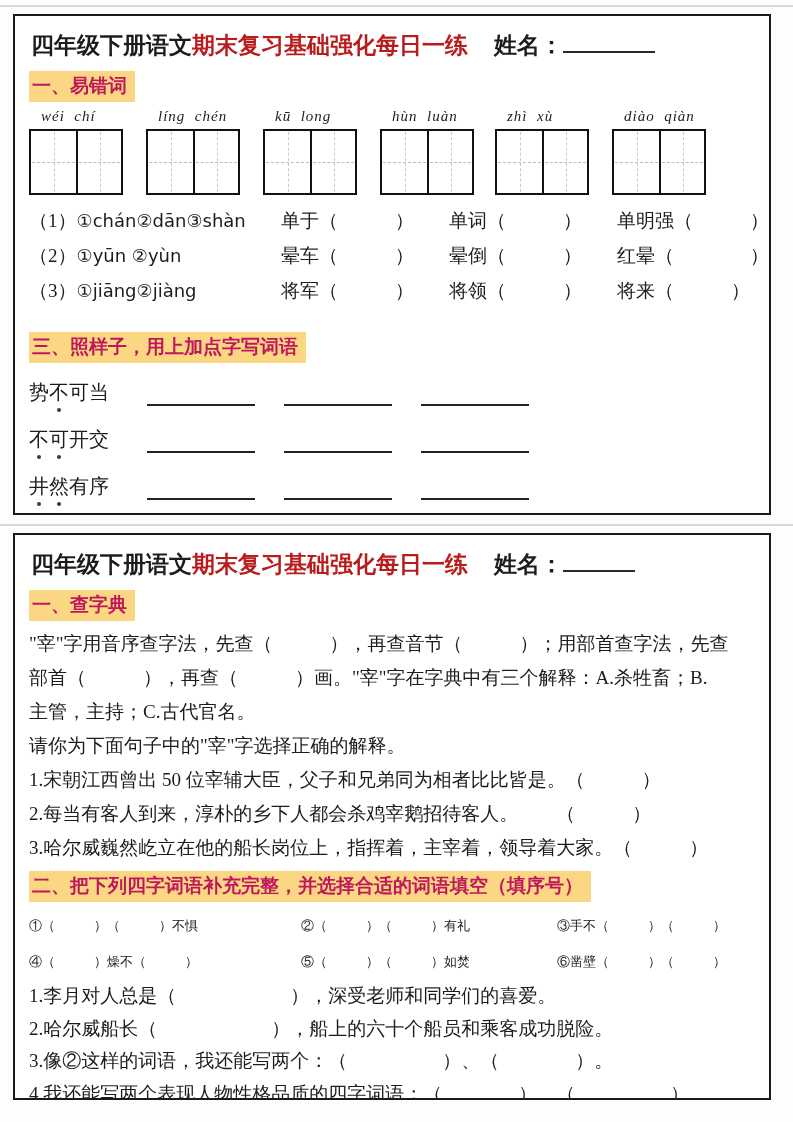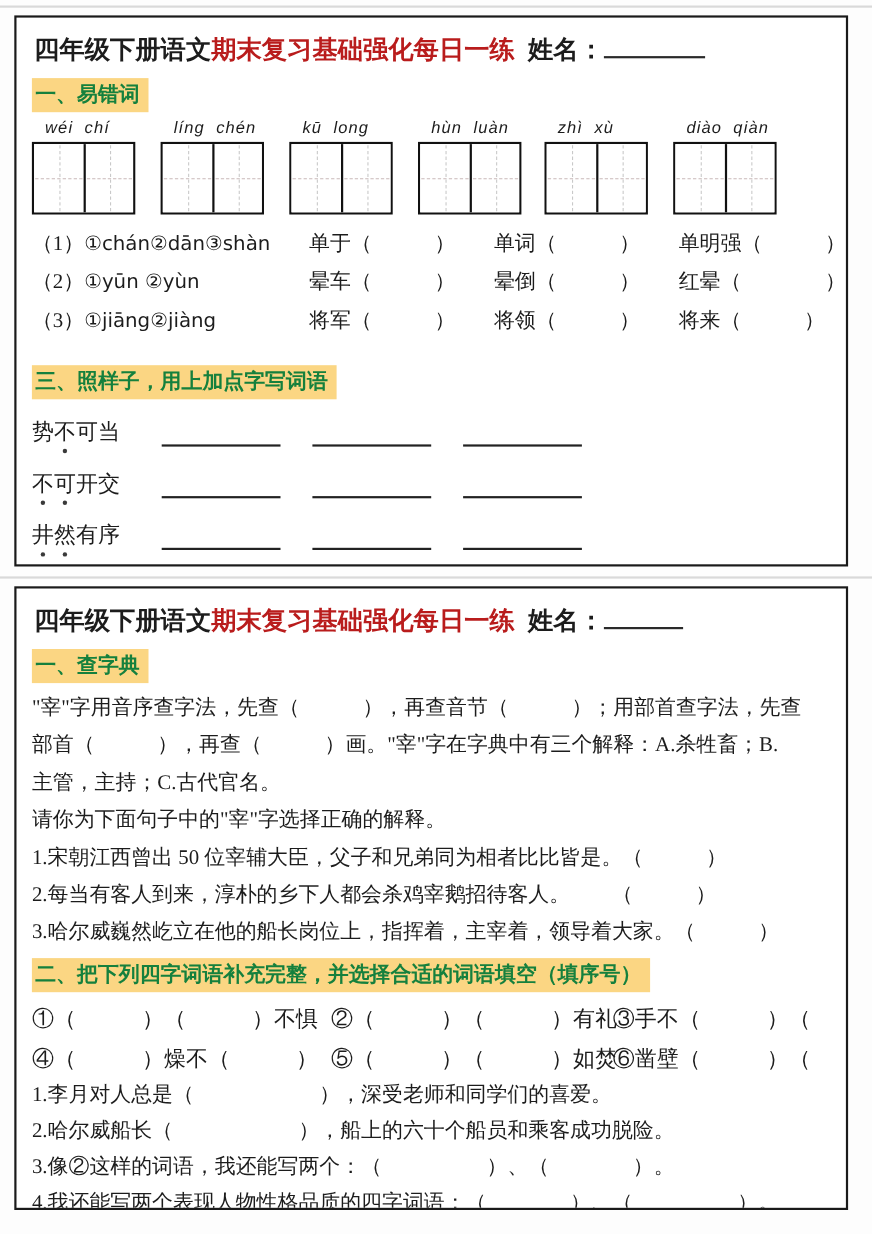--- a/index.html
+++ b/index.html
@@ -15,36 +15,36 @@
   .sheet {
     position:absolute; left:13px; width:758px;
     background:#fff; border:2.5px solid #1a1a1a;
     padding:8px 14px 4px 14px; overflow:hidden;
   }
   .sheet1 { top:14px; height:501px; }
   .sheet2 { top:533px; height:567px; }
 
   .title-row { font-size:23px; font-weight:bold; margin:6px 0 10px 2px; white-space:nowrap; }
   .t-blue { color:#b91c1c; }
-  .t-name { margin-left:12px; }
+  .t-name { margin-left:26px; }
   .name-blank { display:inline-block; width:92px; height:16px; border-bottom:2px solid #2a2a2a; }
   .sheet2 .name-blank { width:72px; }
 
   .sec-head { margin:2px 0 6px 0; }
   .hl {
-    display:inline-block; background:#fbd683; color:#15803d;
+    display:inline-block; background:#fbd683; color:#be185d;
     font-weight:bold; font-size:19px; padding:2px 8px 3px 3px;
   }
 
   
   .pinyin-grid-row { display:flex; margin:2px 0 8px 0; }
   .py-group { width:117px; flex:0 0 auto; }
   .py-group:nth-child(4) { width:115px; }
   .py {
-    font-family:Liberation Sans, sans-serif;
+    font-family:Liberation Serif, serif;
     font-style:italic; font-size:15px; text-align:left;
     padding-left:12px; margin-bottom:4px; letter-spacing:1px; white-space:pre;
   }
   .tian-pair { display:flex; width:94px; border:2px solid #111; }
   .tian-cell { width:50%; height:62px; position:relative; background:#fff; }
   .tian-cell + .tian-cell { border-left:2px solid #111; }
   .tian-cell::before {
     content:""; position:absolute; left:1px; right:1px; top:50%;
     border-top:1px dashed #c9b9b9;
   }
@@ -69,21 +69,21 @@
     bottom:-6px; width:4px; height:4px; border-radius:50%; background:#3a3a3a;
   }
   .blank-line {
     width:108px; height:20px; border-bottom:2px solid #222;
     margin-right:29px; margin-bottom:8px; flex:0 0 auto;
   }
 
   
   .p2-line { font-size:19px; line-height:34px; white-space:nowrap; }
   .fill-line { font-size:19px; line-height:32.5px; white-space:nowrap; }
-  .comp-row { display:flex; font-size:20px; height:36px; align-items:center; white-space:nowrap; }
+  .comp-row { display:flex; font-size:13px; height:36px; align-items:center; white-space:nowrap; }
   .comp-row .c1 { width:272px; flex:0 0 auto; }
   .comp-row .c2 { width:256px; flex:0 0 auto; }
   .comp-row .c3 { flex:1; }
 </style>
 </head>
 <body>
 
 <div class="paper-edge edge1"></div>
 <div class="paper-edge edge2"></div>
 

